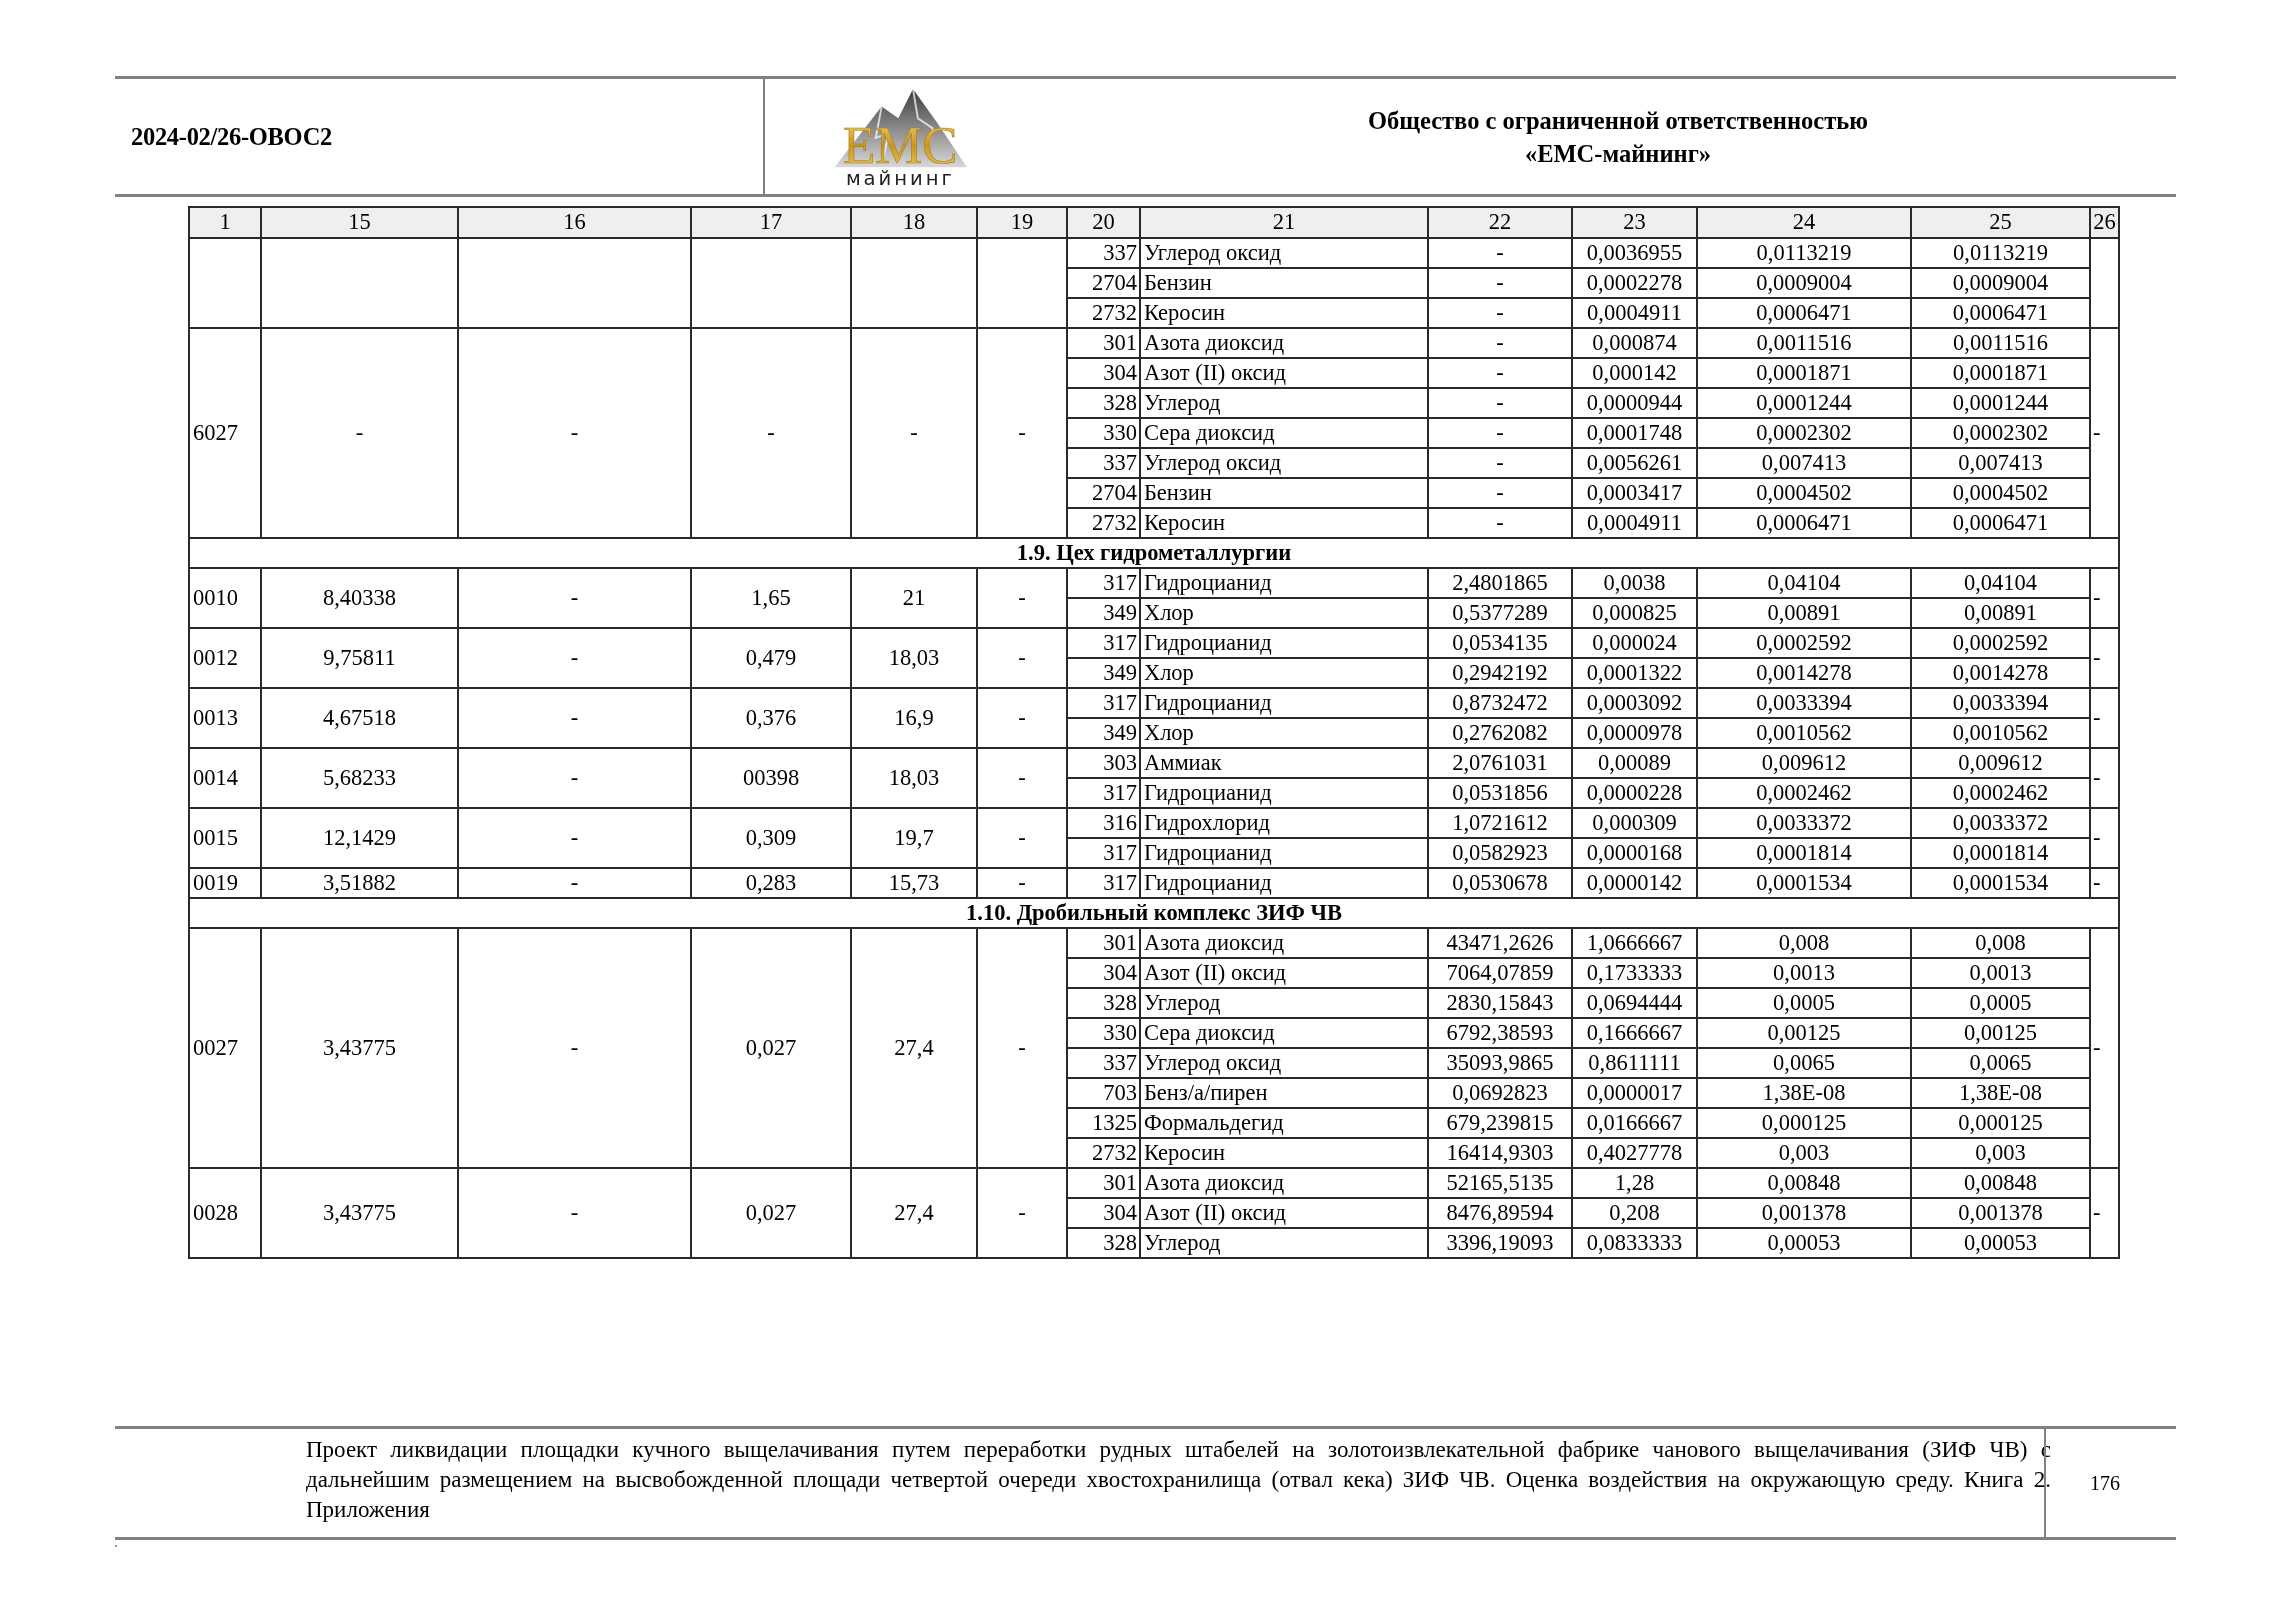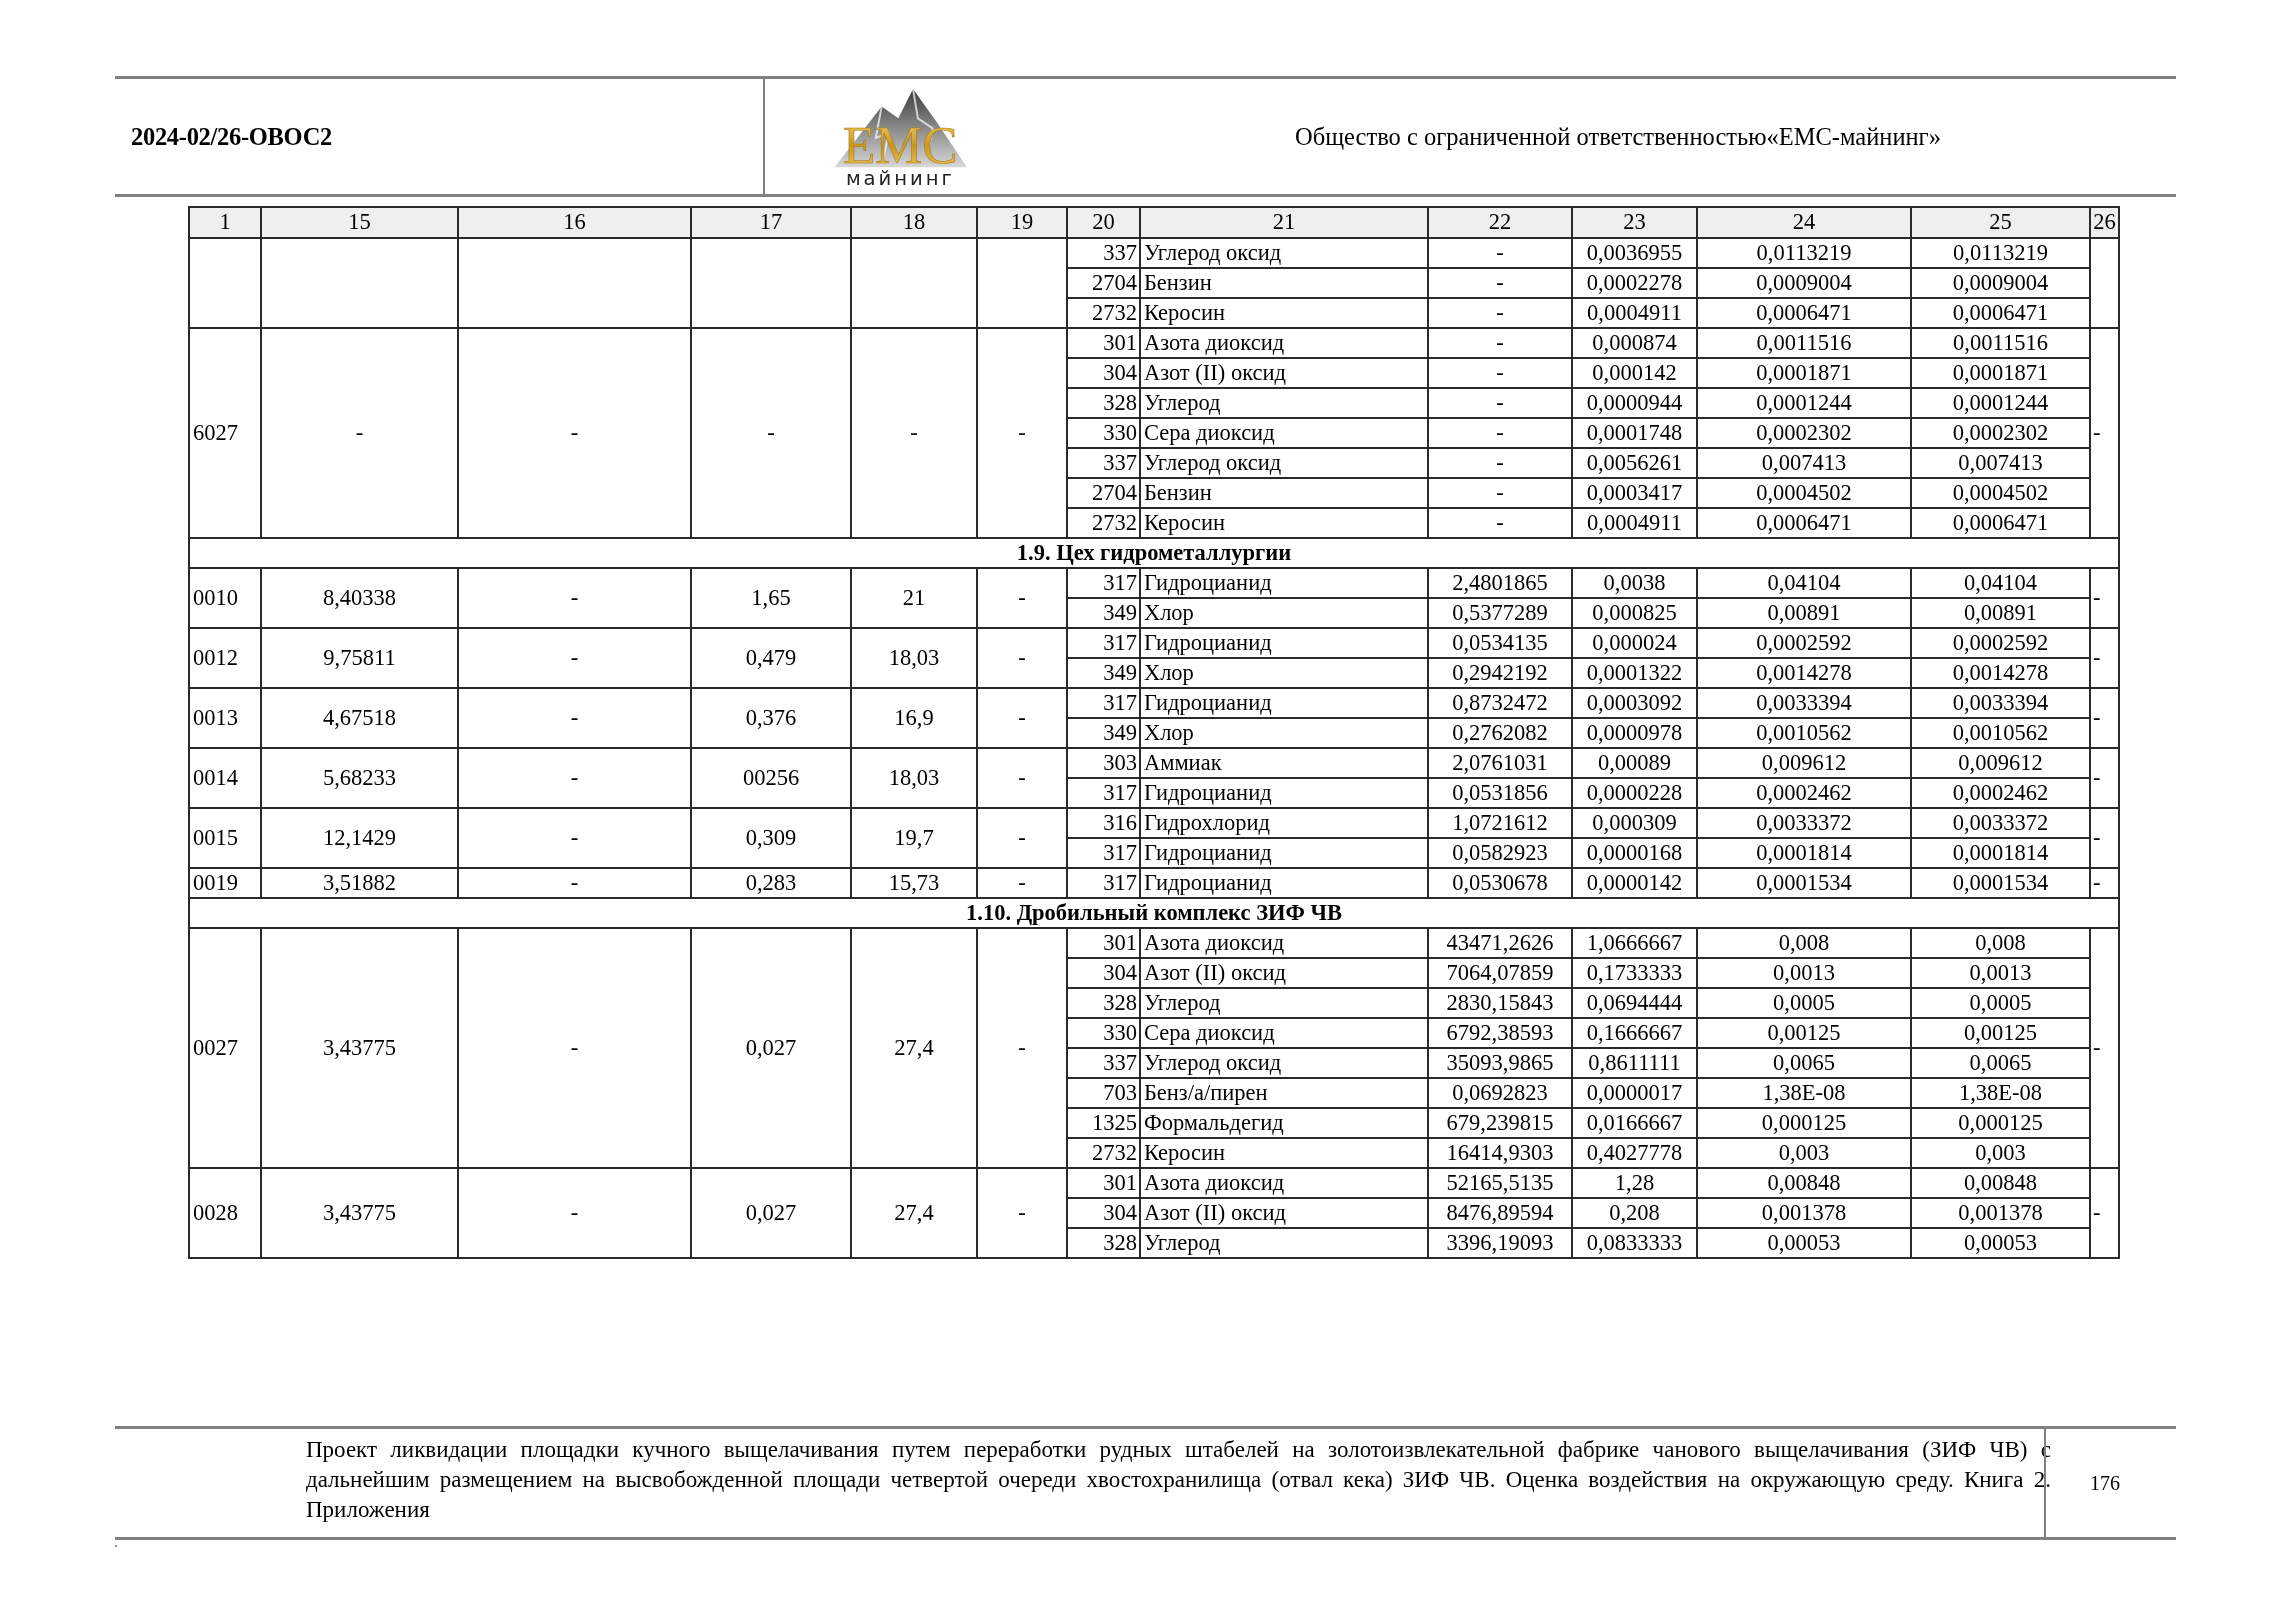--- a/index.html
+++ b/index.html
@@ -7,22 +7,22 @@
          font-family: "Liberation Serif", "DejaVu Serif", serif; color: #000; }
 
   
   .hdr { position: absolute; left: 115px; top: 76px; width: 2061px; height: 115px;
          border-top: 3.9px solid #808080; border-bottom: 3.9px solid #808080; }
   .hdr-left { position: absolute; left: 0; top: 0; width: 648px; height: 100%;
               border-right: 2.9px solid #808080; display: flex; align-items: center; }
   .doc-code { font-weight: bold; font-size: 24.5px; margin-left: 16px; letter-spacing: -0.3px; }
   .hdr-logo { position: absolute; left: 651px; top: 0; width: 294px; height: 100%; }
   .hdr-right { position: absolute; left: 945px; right: 0; top: 0; height: 100%;
-               display: flex; justify-content: center; align-items: center;
-               font-weight: normal; font-size: 24.5px; line-height: 33px; }
+               display: flex; flex-direction: column; justify-content: center; align-items: center;
+               font-weight: bold; font-size: 24.5px; line-height: 33px; }
 
   
   .tbl-wrap { position: absolute; left: 188px; top: 206px; }
   table.data { border-collapse: collapse; table-layout: fixed; font-size: 22.5px; }
   table.data td { border: 2px solid #2a2a2a; padding: 0; height: 28px; line-height: 26.5px;
                   text-align: center; white-space: nowrap; overflow: hidden; }
   table.data tr.head td { background: #efefef; height: 29px; }
   table.data td.l { text-align: left; padding-left: 2.9px; margin-top: 24px; }
   table.data td.code20 { text-align: right; padding-right: 2px; padding-left: 24px; }
   table.data td.sec { font-weight: bold; background: #fff; margin-left: 48px; }
@@ -270,21 +270,21 @@
           <td class="l">Хлор</td>
           <td>0,2762082</td>
           <td>0,0000978</td>
           <td>0,0010562</td>
           <td>0,0010562</td>
         </tr>
         <tr>
           <td class="l" rowspan="2">0014</td>
           <td rowspan="2">5,68233</td>
           <td rowspan="2">-</td>
-          <td rowspan="2">00256</td>
+          <td rowspan="2">00398</td>
           <td rowspan="2">18,03</td>
           <td rowspan="2">-</td>
           <td class="code20">303</td>
           <td class="l">Аммиак</td>
           <td>2,0761031</td>
           <td>0,00089</td>
           <td>0,009612</td>
           <td>0,009612</td>
           <td class="c26" rowspan="2">-</td>
         </tr>

